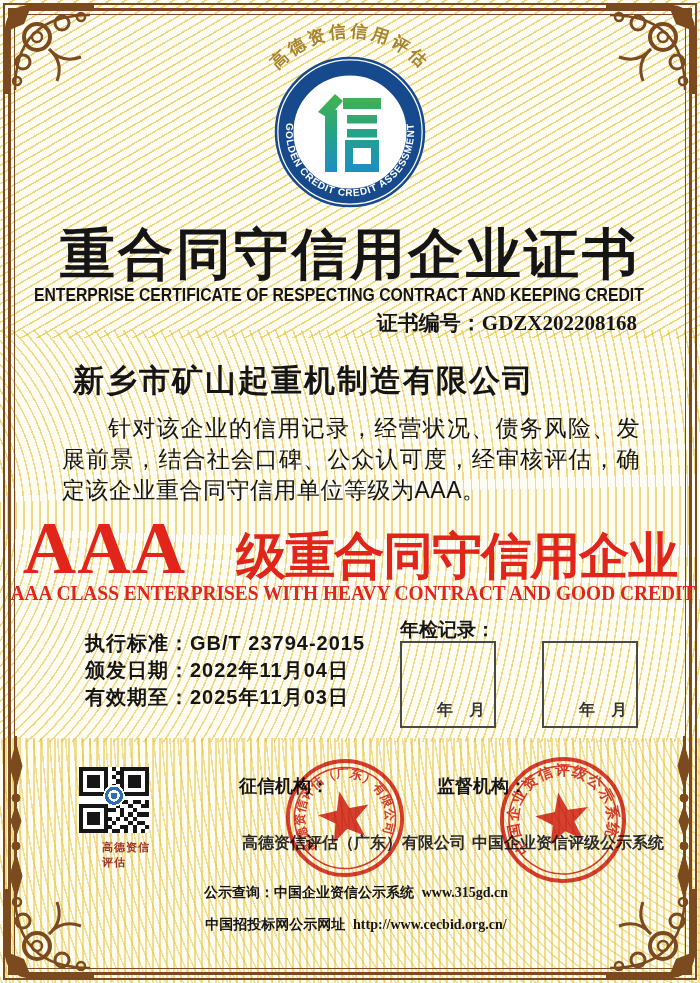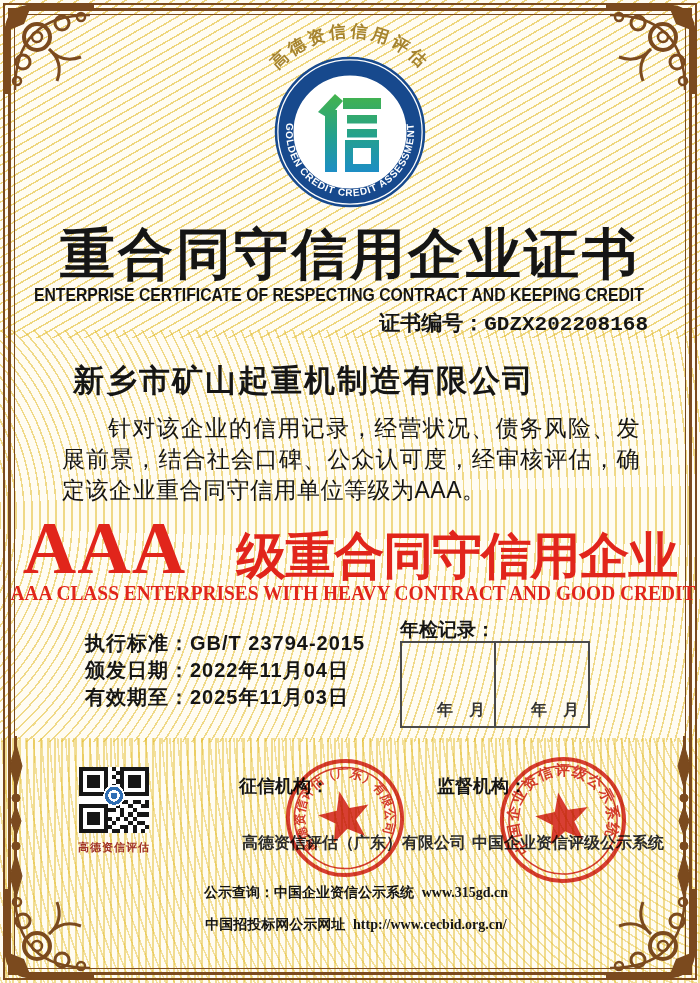--- a/index.html
+++ b/index.html
@@ -29,48 +29,48 @@
   .side{position:absolute;width:16px;height:170px;top:736px;z-index:4;}
   .side.left{left:8px}.side.right{right:8px}
   
   .logo{position:absolute;left:225px;top:12px;width:250px;height:205px;}
   
   .title-cn{position:absolute;top:218px;left:0;width:700px;text-align:center;
     font-size:55px;font-weight:900;letter-spacing:3px;white-space:nowrap;}
   .title-en{position:absolute;top:285px;left:0;width:628px;text-align:center;}
   .title-en span{display:inline-block;transform:scaleX(.9);transform-origin:center;
     font-size:17.5px;font-weight:600;letter-spacing:0;white-space:nowrap;}
-  .certno{position:absolute;top:309px;right:52px;font-family:Liberation Mono, monospace;
+  .certno{position:absolute;top:309px;right:63px;font-family:Liberation Serif, serif;
     font-size:21px;font-weight:700;}
   .company{position:absolute;top:360px;left:0;width:608px;text-align:center;
     font-family:"Liberation Serif",serif;font-size:31px;font-weight:700;letter-spacing:2px;}
   .bodytext{position:absolute;top:413px;left:62px;width:578px;font-size:23px;line-height:31px;
     text-align:justify;text-indent:2em;letter-spacing:.5px;}
   
   .grade{position:absolute;top:506px;left:0;width:700px;display:flex;justify-content:center;
     align-items:baseline;color:#e1251b;font-family:"Liberation Serif",serif;font-weight:900;white-space:nowrap;}
   .grade .aaa{font-size:74px;letter-spacing:1px;margin-right:10px;}
   .grade .gcn{font-size:50px;letter-spacing:-1px;margin-left:40px;}
   .grade-en{position:absolute;top:582px;left:0;width:619px;text-align:center;color:#e1251b;}
   .grade-en span{display:inline-block;transform:scaleX(.97);font-family:"Liberation Serif",serif;
     font-size:20px;font-weight:900;white-space:nowrap;}
   
   .details{position:absolute;top:630px;left:85px;font-size:20px;font-weight:600;letter-spacing:1px;}
   .details .row{height:27px;line-height:27px;white-space:nowrap;}
   
   .insp-label{position:absolute;top:617px;left:400px;font-family:"Liberation Serif",serif;
     font-size:19px;font-weight:700;}
-  .insp-boxes{position:absolute;top:641px;left:400px;display:flex;}
+  .insp-boxes{position:absolute;top:641px;left:400px;display:flex;gap:48px;}
   .insp-box{position:relative;width:96px;height:87px;border:2px solid #4a4a4a;box-sizing:border-box;}
   .insp-box + .insp-box{margin-left:-2px;}
   .insp-box span{position:absolute;bottom:5px;right:9px;font-family:"Liberation Serif",serif;
     font-size:16px;font-weight:700;word-spacing:12px;color:#333;}
   
   .qr{position:absolute;left:78px;top:767px;width:72px;}
-  .qr-label{margin-top:3px;text-align:left;font-size:11px;color:#a03226;font-weight:700;letter-spacing:1px;}
+  .qr-label{margin-top:3px;text-align:left;font-size:11px;color:#a03226;font-weight:700;letter-spacing:1px;padding-left:24px;}
   
   .agency-label{position:absolute;top:774px;font-size:18px;font-weight:700;z-index:2;}
   .agency-label.credit{left:239px}.agency-label.supervisor{left:437px}
   .agency-name{position:absolute;top:833px;font-size:16px;font-weight:700;color:#2b2b2b;z-index:2;white-space:nowrap;}
   .agency-name.credit{left:242px}.agency-name.supervisor{left:472px}
   .seal{position:absolute;z-index:3;opacity:.9;mix-blend-mode:multiply;}
   .seal1{left:270px;top:741px;width:150px;height:150px;}
   .seal2{left:483px;top:738px;width:160px;height:160px;}
   
   .footer-line{position:absolute;left:0;width:700px;text-align:center;font-size:14px;

